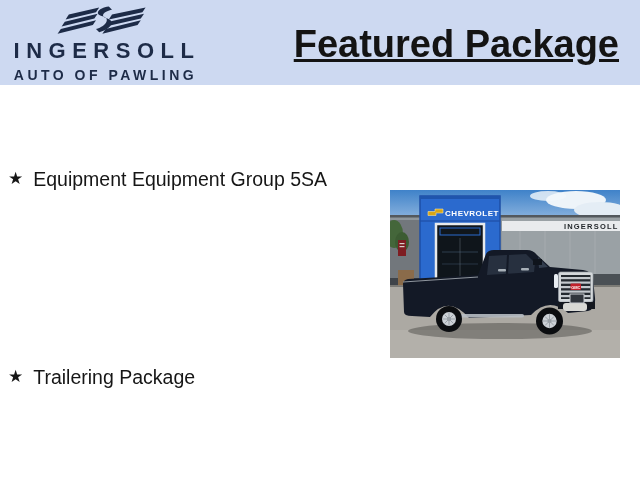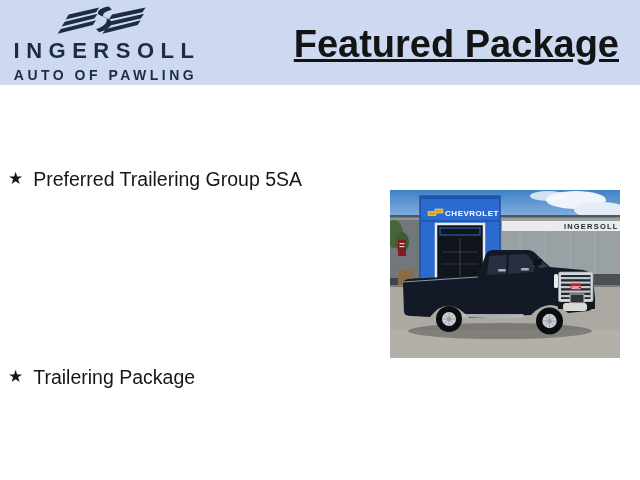--- a/index.html
+++ b/index.html
@@ -58,21 +58,21 @@
       </g>
     </svg>
     <div class="logo-name">INGERSOLL</div>
     <div class="logo-tagline">AUTO OF PAWLING</div>
   </div>
   <h1 class="title">Featured Package</h1>
 </div>
 
 <div class="feature f1">
   <span class="star">★</span>
-  <span>Preferred Trailering Group 5SA</span>
+  <span>Equipment Equipment Group 5SA</span>
 </div>
 
 <figure class="photo">
   <svg viewBox="0 0 230 168" preserveAspectRatio="none">
     <defs>
       <linearGradient id="skyg" x1="0" y1="0" x2="0" y2="1">
         <stop offset="0" stop-color="#3f82c9"></stop>
         <stop offset="1" stop-color="#a8c6e6"></stop>
       </linearGradient>
     </defs>

